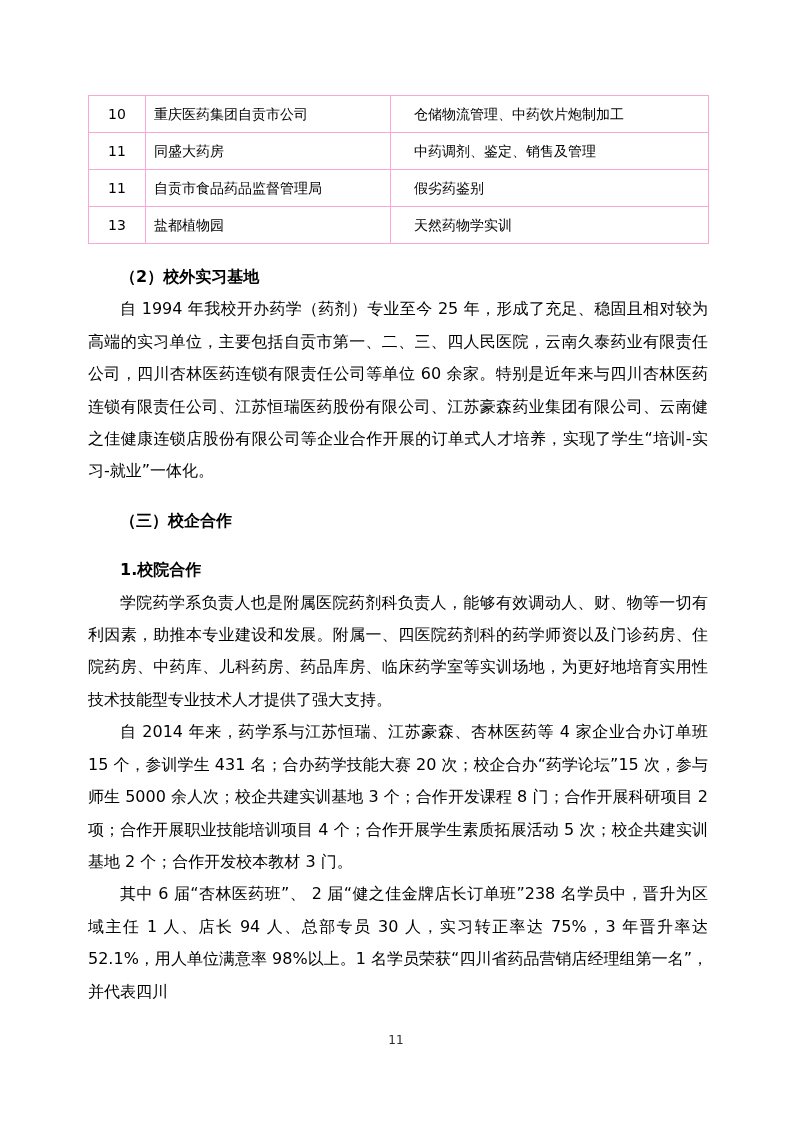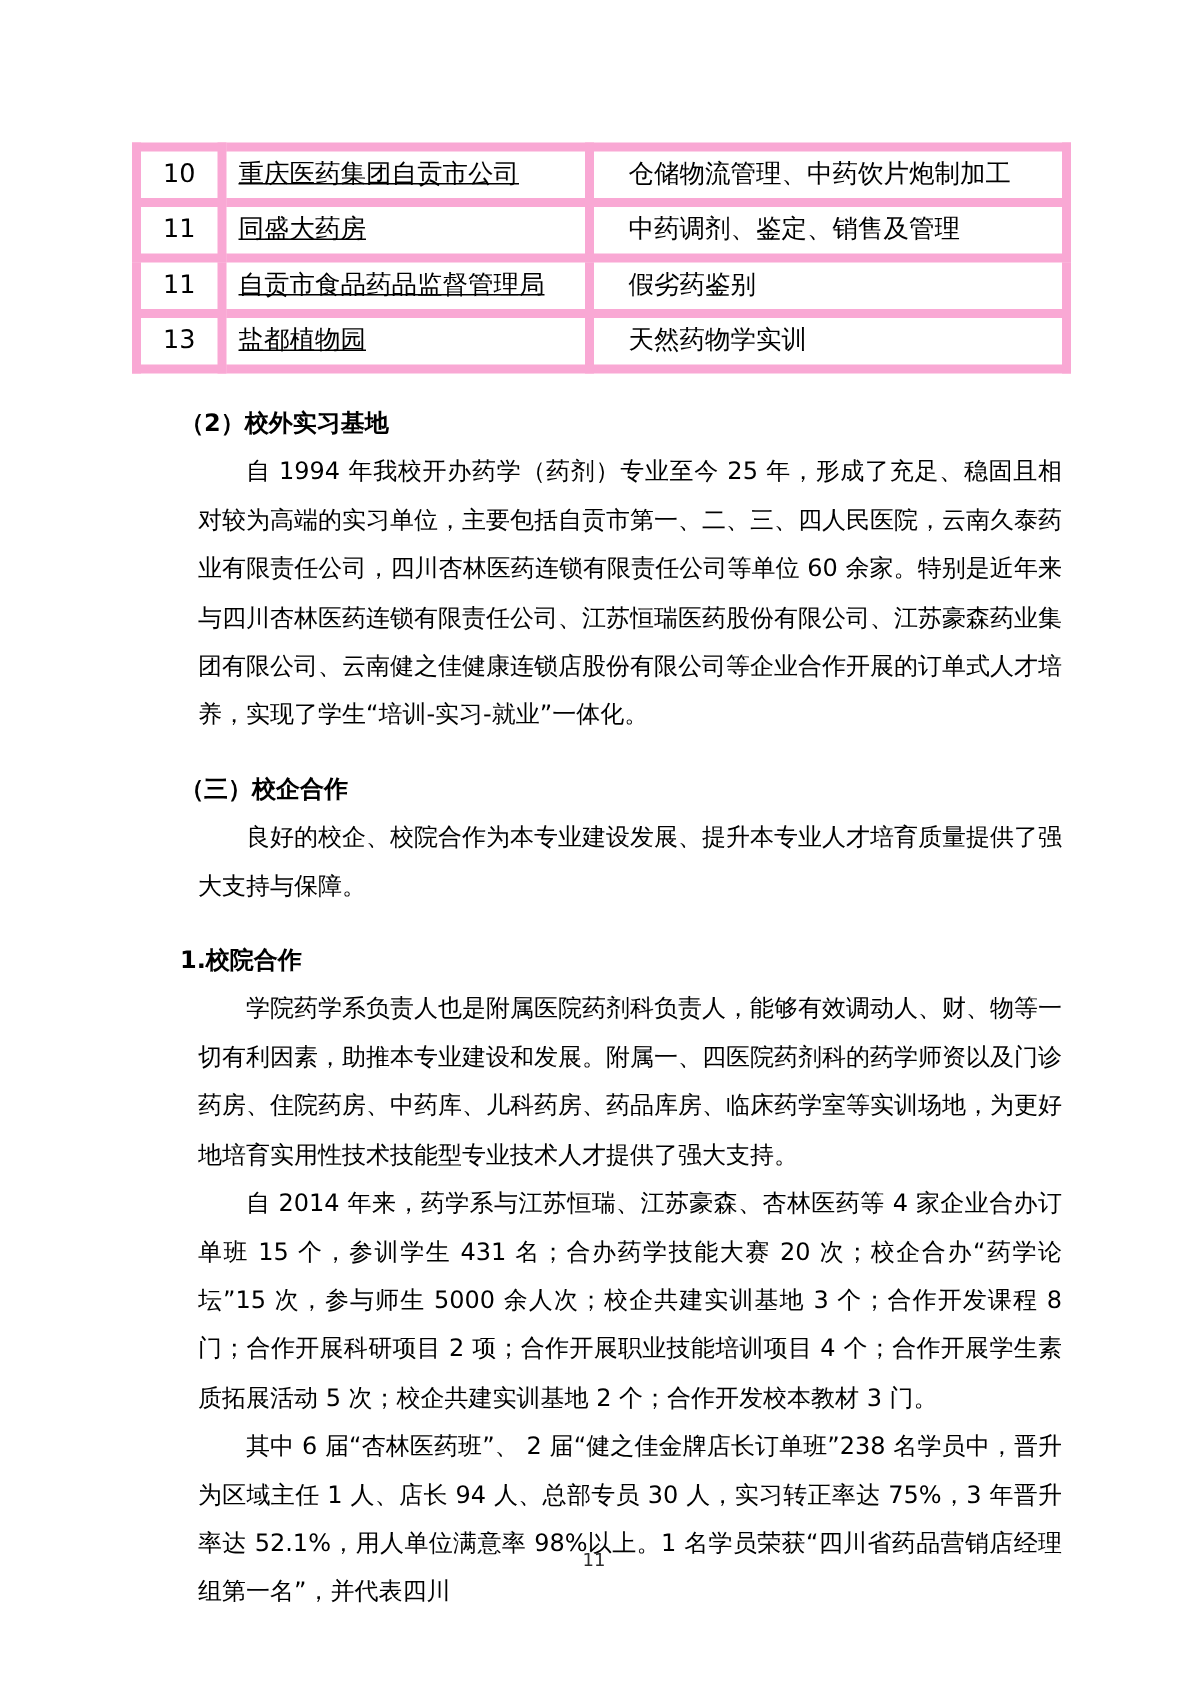--- a/index.html
+++ b/index.html
@@ -17,49 +17,48 @@
     inset: 0;
     padding: 95px 84px 0 88px;
   }
   
   table.base-table {
     border-collapse: collapse;
     width: 620px;
     table-layout: fixed;
   }
   table.base-table td {
-    border: 6px solid #f9a8d4;
+    border: 1px solid #f9a8d4;
     height: 37px;
-    font-size: 17px;
+    font-size: 14px;
     vertical-align: middle;
     line-height: 1.2;
     overflow: hidden;
     white-space: nowrap;
   }
   td.cell-index { text-align: center; font-size: 12px; }
-  td.cell-organization { padding-left: 8px; text-decoration: underline; }
+  td.cell-organization { padding-left: 8px; }
   td.cell-content { padding-left: 23px; }
   
   .doc-blocks {
     margin-top: 6px;
     width: 620px;
     font-size: 16px;
     line-height: 32.4px;
     text-align: justify;
     text-justify: inter-ideograph;
   }
   .doc-blocks .heading {
     font-weight: bold;
     text-indent: 2em;
     margin-top: 17px;
     text-align: left;
   }
   .doc-blocks .para {
     text-indent: 2em;
-    margin-left: 44px;
   }
   
   .footer {
     position: absolute;
     left: 0;
     top: 1033px;
     width: 792px;
     text-align: center;
     font-size: 12px;
     color: #2b2b2b;
@@ -97,21 +96,20 @@
           <td class="cell-organization">盐都植物园</td>
           <td class="cell-content">天然药物学实训</td>
         </tr>
       </tbody>
   </table>
 
   <div class="doc-blocks">
       <div class="heading">（2）校外实习基地</div>
       <div class="para">自 1994 年我校开办药学（药剂）专业至今 25 年，形成了充足、稳固且相对较为高端的实习单位，主要包括自贡市第一、二、三、四人民医院，云南久泰药业有限责任公司，四川杏林医药连锁有限责任公司等单位 60 余家。特别是近年来与四川杏林医药连锁有限责任公司、江苏恒瑞医药股份有限公司、江苏豪森药业集团有限公司、云南健之佳健康连锁店股份有限公司等企业合作开展的订单式人才培养，实现了学生“培训-实习-就业”一体化。</div>
       <div class="heading">（三）校企合作</div>
-      <div class="para">良好的校企、校院合作为本专业建设发展、提升本专业人才培育质量提供了强大支持与保障。</div>
       <div class="heading">1.校院合作</div>
       <div class="para">学院药学系负责人也是附属医院药剂科负责人，能够有效调动人、财、物等一切有利因素，助推本专业建设和发展。附属一、四医院药剂科的药学师资以及门诊药房、住院药房、中药库、儿科药房、药品库房、临床药学室等实训场地，为更好地培育实用性技术技能型专业技术人才提供了强大支持。</div>
       <div class="para">自 2014 年来，药学系与江苏恒瑞、江苏豪森、杏林医药等 4 家企业合办订单班 15 个，参训学生 431 名；合办药学技能大赛 20 次；校企合办“药学论坛”15 次，参与师生 5000 余人次；校企共建实训基地 3 个；合作开发课程 8 门；合作开展科研项目 2 项；合作开展职业技能培训项目 4 个；合作开展学生素质拓展活动 5 次；校企共建实训基地 2 个；合作开发校本教材 3 门。</div>
       <div class="para">其中 6 届“杏林医药班”、 2 届“健之佳金牌店长订单班”238 名学员中，晋升为区域主任 1 人、店长 94 人、总部专员 30 人，实习转正率达 75%，3 年晋升率达 52.1%，用人单位满意率 98%以上。1 名学员荣获“四川省药品营销店经理组第一名”，并代表四川</div>
     </div>
 
 </div>
 
 <div class="footer">11</div>
 

